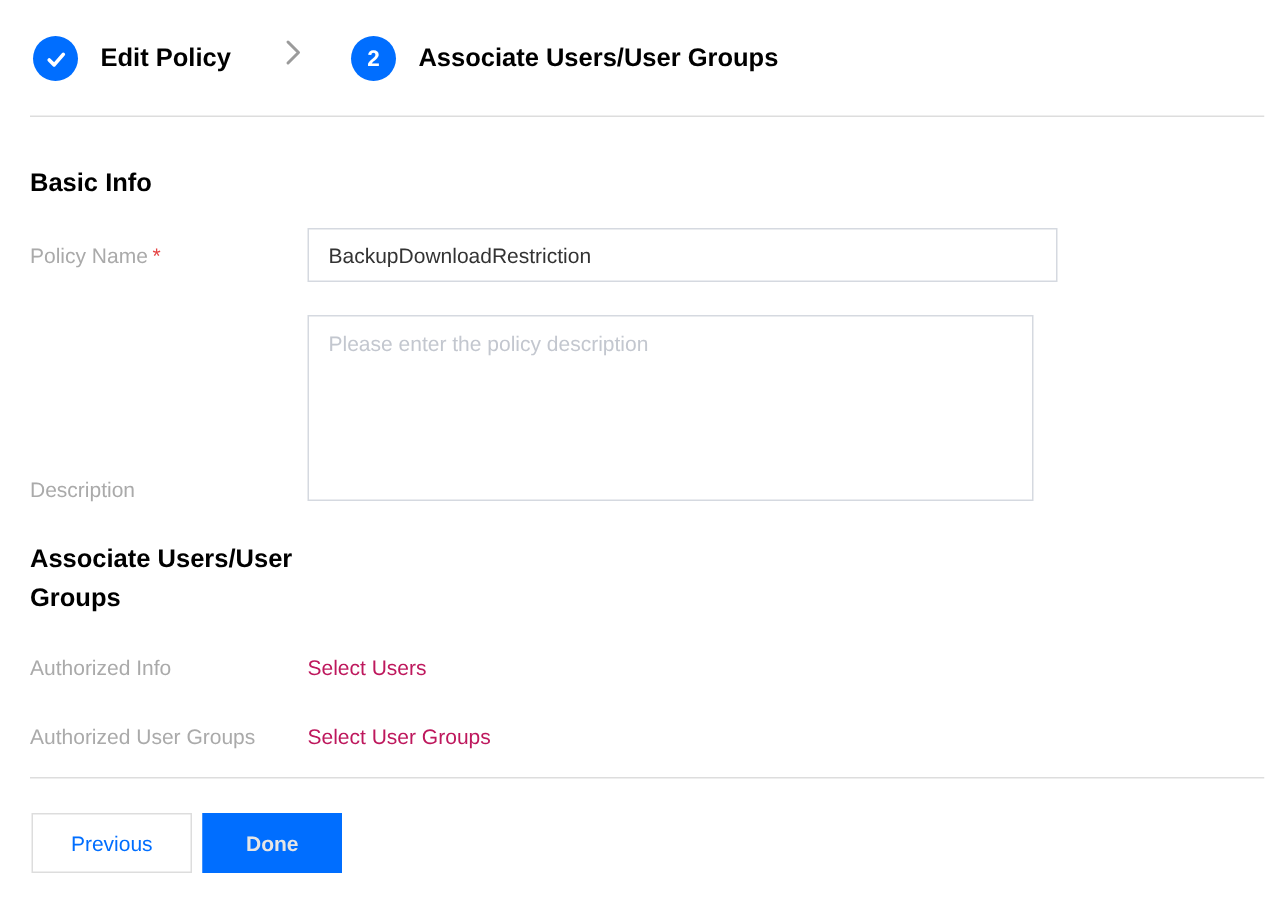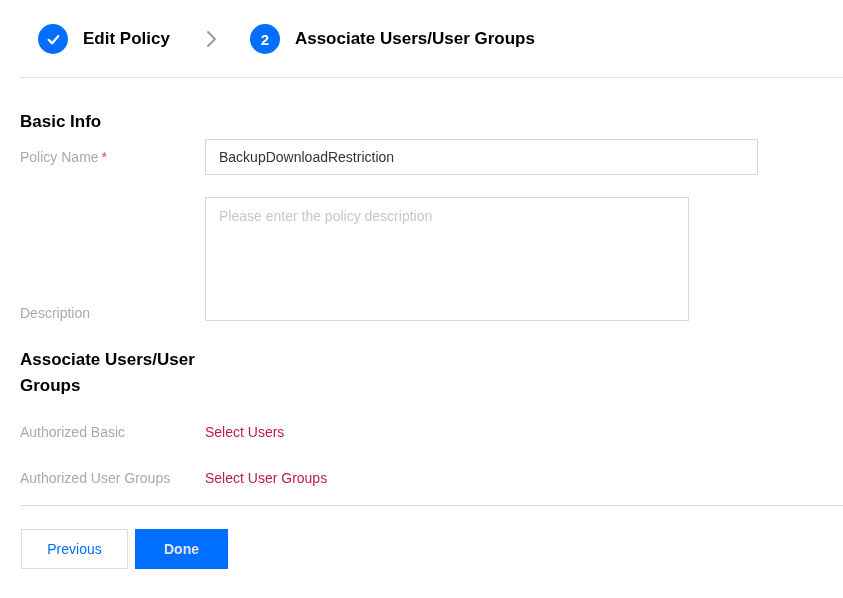--- a/index.html
+++ b/index.html
@@ -7,22 +7,22 @@
   body {
     width:843px; height:598px;
     font-family:"Liberation Sans", sans-serif;
     color:#000;
     overflow:hidden;
     position:relative;
   }
 
   
   .stepper {
-    display:flex; align-items:center;
-    padding:24px 0 0 38px;
+    display:flex; align-items:flex-start;
+    padding:24px 0 0 22px;
     height:54px;
   }
   .step { display:flex; align-items:center; }
   .step-circle {
     width:30px; height:30px; border-radius:50%;
     background:#006eff; color:#fff;
     display:flex; align-items:center; justify-content:center;
     font-size:15px; font-weight:bold;
     flex:0 0 30px;
   }
@@ -47,26 +47,26 @@
     display:flex; align-items:center;
     margin-left:20px;
   }
   .form-row.top { align-items:flex-end; }
   .form-label {
     width:185px; flex:0 0 185px;
     font-size:14px; color:#aaa;
   }
   .req { color:#e54545; margin-left:3px; }
 
-  .row-name { margin-top:4px; }
+  .row-name { margin-top:17px; }
   .row-desc { margin-top:22px; }
   .row-desc .form-label { padding-top:10px; }
 
   .text-input {
-    width:553px; height:36px;
+    width:500px; height:36px;
     border:1px solid #d5d9e0; background:#fff;
     padding:0 13px; font-size:14px; color:#333;
     font-family:"Liberation Sans", sans-serif;
     outline:none;
   }
   .text-area {
     width:484px; height:124px;
     border:1px solid #d5d9e0; background:#fff;
     padding:10px 13px; font-size:14px; color:#333;
     font-family:"Liberation Sans", sans-serif;
@@ -141,21 +141,21 @@
 </div>
 
 <div class="form-row top row-desc">
   <div class="form-label">Description</div>
   <textarea class="text-area" placeholder="Please enter the policy description" style=""></textarea>
 </div>
 
 <h2 class="section-title narrow assoc-title">Associate Users/User Groups</h2>
 
 <div class="form-row row-link1">
-  <div class="form-label">Authorized Basic</div>
+  <div class="form-label">Authorized Info</div>
   <a class="link">Select Users</a>
 </div>
 
 <div class="form-row row-link2">
   <div class="form-label">Authorized User Groups</div>
   <a class="link">Select User Groups</a>
 </div>
 
 <div class="divider divider-bottom"></div>
 

